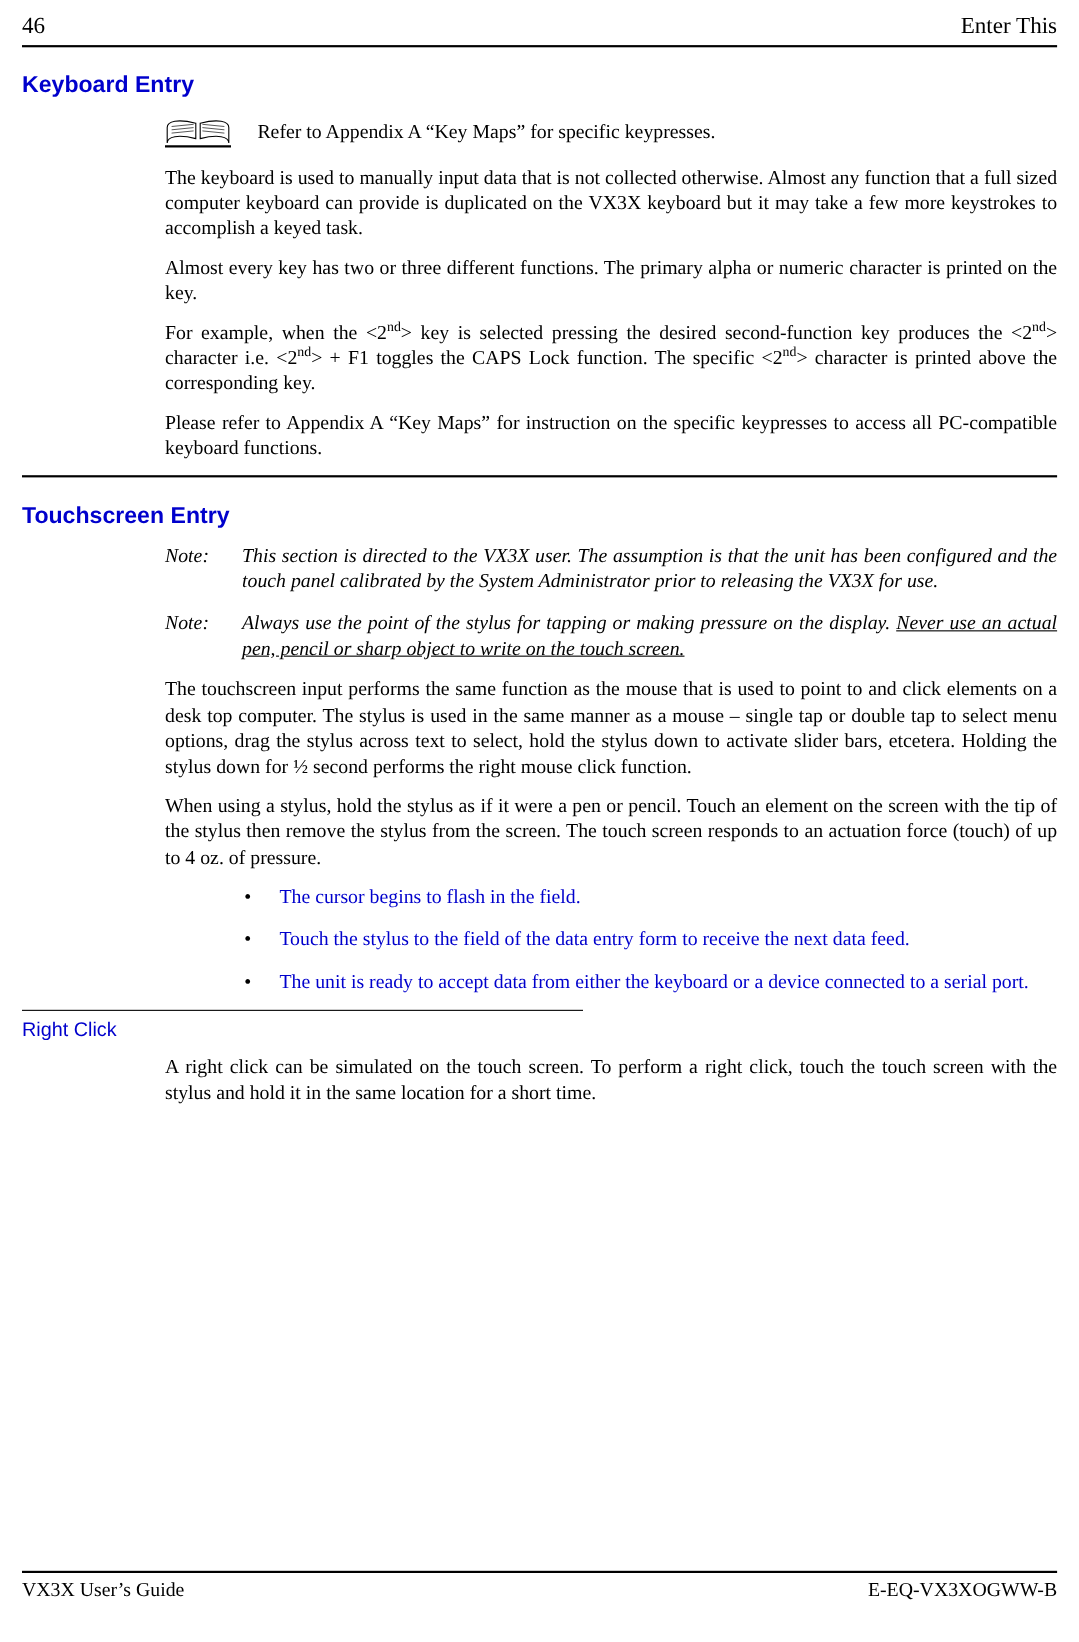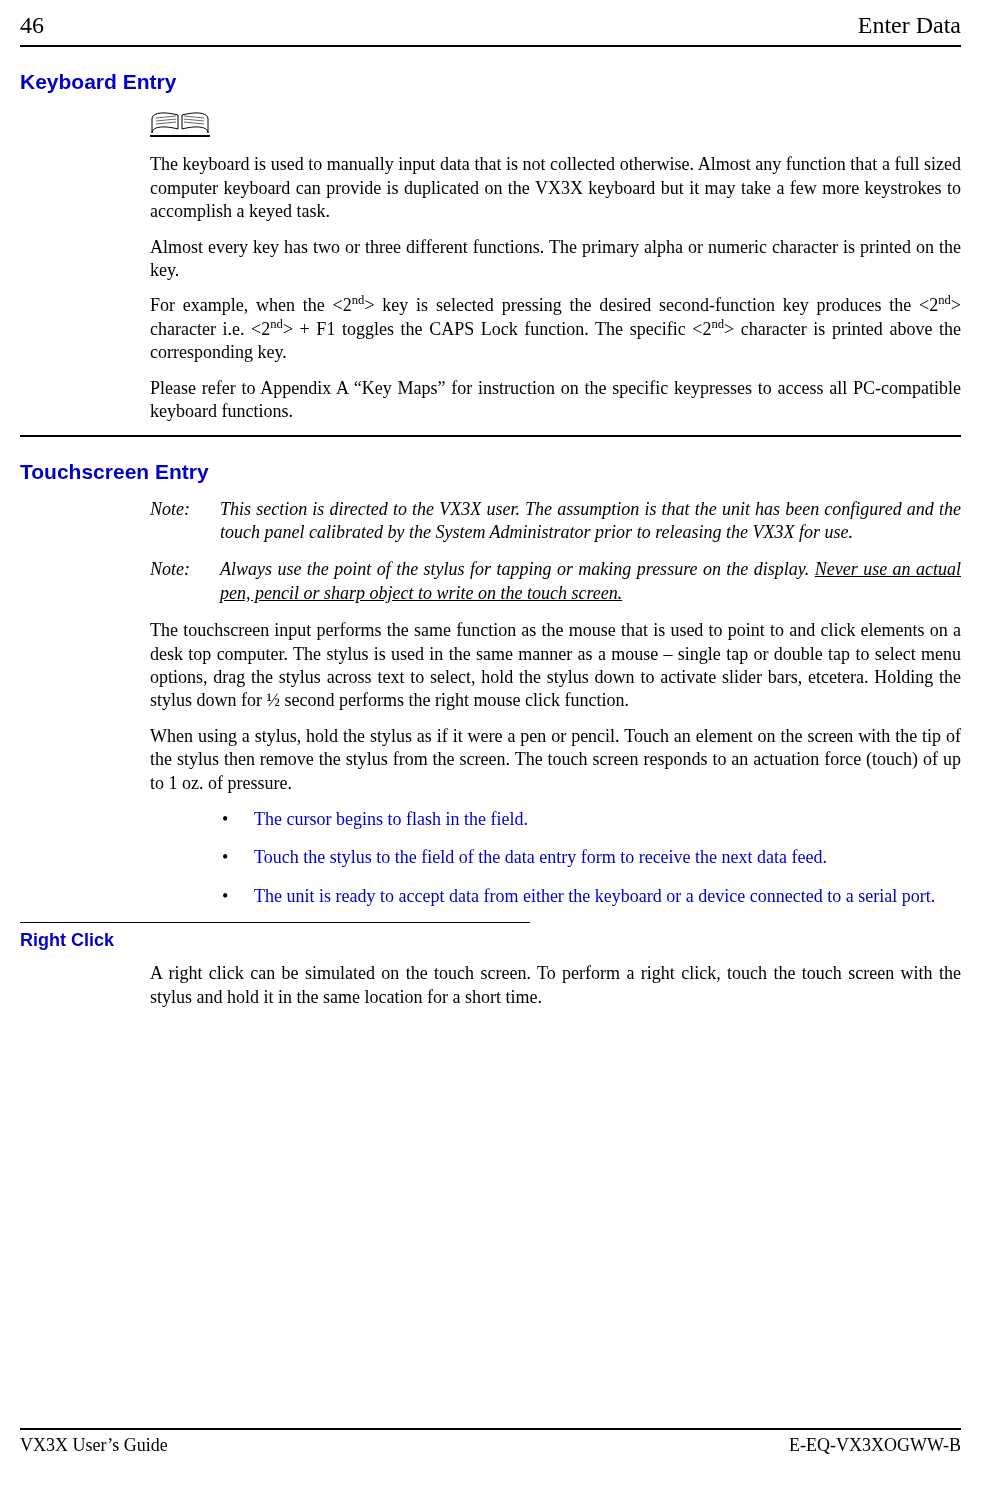--- a/index.html
+++ b/index.html
@@ -13,21 +13,21 @@
       height: 1493px;
       position: relative;
       padding: 10px 20px 20px 20px;
     }
     .header-row {
       display: flex;
       justify-content: space-between;
       margin-bottom: 4px;
     }
     .header-row .left, .header-row .right {
-      font-size: 24px;
+      font-size: 21px;
     }
     .top-rule {
       border: none;
       border-top: 2px solid #000;
       margin-bottom: 12px;
     }
     .section-rule {
       border: none;
       border-top: 2px solid #000;
       margin: 8px 0 8px 0;
@@ -41,21 +41,21 @@
     .section-heading {
       font-family: Arial, Helvetica, sans-serif;
       font-weight: bold;
       font-size: 21px;
       color: #0000cc;
       margin-bottom: 12px;
       margin-top: 21px;
     }
     .sub-heading {
       font-family: Arial, Helvetica, sans-serif;
-      font-weight: bold;
+      font-weight: normal;
       font-size: 18px;
       color: #0000cc;
       margin-bottom: 10px;
     }
     .body-block {
       margin-left: 130px;
     }
     .refer-row {
       display: flex;
       align-items: center;
@@ -122,39 +122,40 @@
       display: flex;
       justify-content: space-between;
       font-size: 18px;
     }
   </style>
 </head>
 <body>
 
 <div class="header-row">
   <div class="left">46</div>
-  <div class="right">Enter Data</div>
+  <div class="right">Enter This</div>
 </div>
 <hr class="top-rule">
 
 <div>
   <div class="section-heading">Keyboard Entry</div>
   <div class="body-block">
     <div class="refer-row">
       <svg class="book-icon" viewBox="0 0 60 32">
         <path d="M2 26 C2 20, 12 18, 28 22 L28 8 C12 4, 2 6, 2 12 Z" fill="#fff" stroke="#000" stroke-width="1"></path>
         <path d="M58 26 C58 20, 48 18, 32 22 L32 8 C48 4, 58 6, 58 12 Z" fill="#fff" stroke="#000" stroke-width="1"></path>
         <line x1="6" y1="11" x2="26" y2="9" stroke="#000" stroke-width="0.6"></line>
         <line x1="6" y1="14" x2="26" y2="12" stroke="#000" stroke-width="0.6"></line>
         <line x1="6" y1="17" x2="26" y2="15" stroke="#000" stroke-width="0.6"></line>
         <line x1="34" y1="9" x2="54" y2="11" stroke="#000" stroke-width="0.6"></line>
         <line x1="34" y1="12" x2="54" y2="14" stroke="#000" stroke-width="0.6"></line>
         <line x1="34" y1="15" x2="54" y2="17" stroke="#000" stroke-width="0.6"></line>
         <path d="M0 28 L60 28 L60 30 L0 30 Z" fill="#000"></path>
       </svg>
+      <div>Refer to Appendix A “Key Maps” for specific keypresses.</div>
     </div>
     <p class="para">The keyboard is used to manually input data that is not collected otherwise. Almost any function that a full sized computer keyboard can provide is duplicated on the VX3X keyboard but it may take a few more keystrokes to accomplish a keyed task.</p>
     <p class="para">Almost every key has two or three different functions. The primary alpha or numeric character is printed on the key.</p>
     <p class="para"><span>For example, when the &lt;2</span><sup>nd</sup><span>&gt; key is selected pressing the desired second-function key produces the &lt;2</span><sup>nd</sup><span>&gt; character i.e. &lt;2</span><sup>nd</sup><span>&gt; + F1 toggles the CAPS Lock function. The specific &lt;2</span><sup>nd</sup><span>&gt; character is printed above the corresponding key.</span></p>
     <p class="para">Please refer to Appendix A “Key Maps” for instruction on the specific keypresses to access all PC-compatible keyboard functions.</p>
   </div>
 </div>
 
 <hr class="section-rule">
 
@@ -163,21 +164,21 @@
   <div class="body-block">
     <div class="note-row">
       <div class="note-label">Note:</div>
       <div class="note-body">This section is directed to the VX3X user. The assumption is that the unit has been configured and the touch panel calibrated by the System Administrator prior to releasing the VX3X for use.</div>
     </div>
     <div class="note-row">
       <div class="note-label">Note:</div>
       <div class="note-body"><span>Always use the point of the stylus for tapping or making pressure on the display. </span><span class="underline">Never use an actual pen, pencil or sharp object to write on the touch screen.</span></div>
     </div>
     <p class="para">The touchscreen input performs the same function as the mouse that is used to point to and click elements on a desk top computer. The stylus is used in the same manner as a mouse – single tap or double tap to select menu options, drag the stylus across text to select, hold the stylus down to activate slider bars, etcetera.  Holding the stylus down for ½ second performs the right mouse click function.</p>
-    <p class="para">When using a stylus, hold the stylus as if it were a pen or pencil. Touch an element on the screen with the tip of the stylus then remove the stylus from the screen. The touch screen responds to an actuation force (touch) of up to 1 oz. of pressure.</p>
+    <p class="para">When using a stylus, hold the stylus as if it were a pen or pencil. Touch an element on the screen with the tip of the stylus then remove the stylus from the screen. The touch screen responds to an actuation force (touch) of up to 4 oz. of pressure.</p>
     <ul class="blue-list">
       <li>The cursor begins to flash in the field.</li>
       <li>Touch the stylus to the field of the data entry form to receive the next data feed.</li>
       <li>The unit is ready to accept data from either the keyboard or a device connected to a serial port.</li>
     </ul>
   </div>
 </div>
 
 <hr class="half-rule">
 

